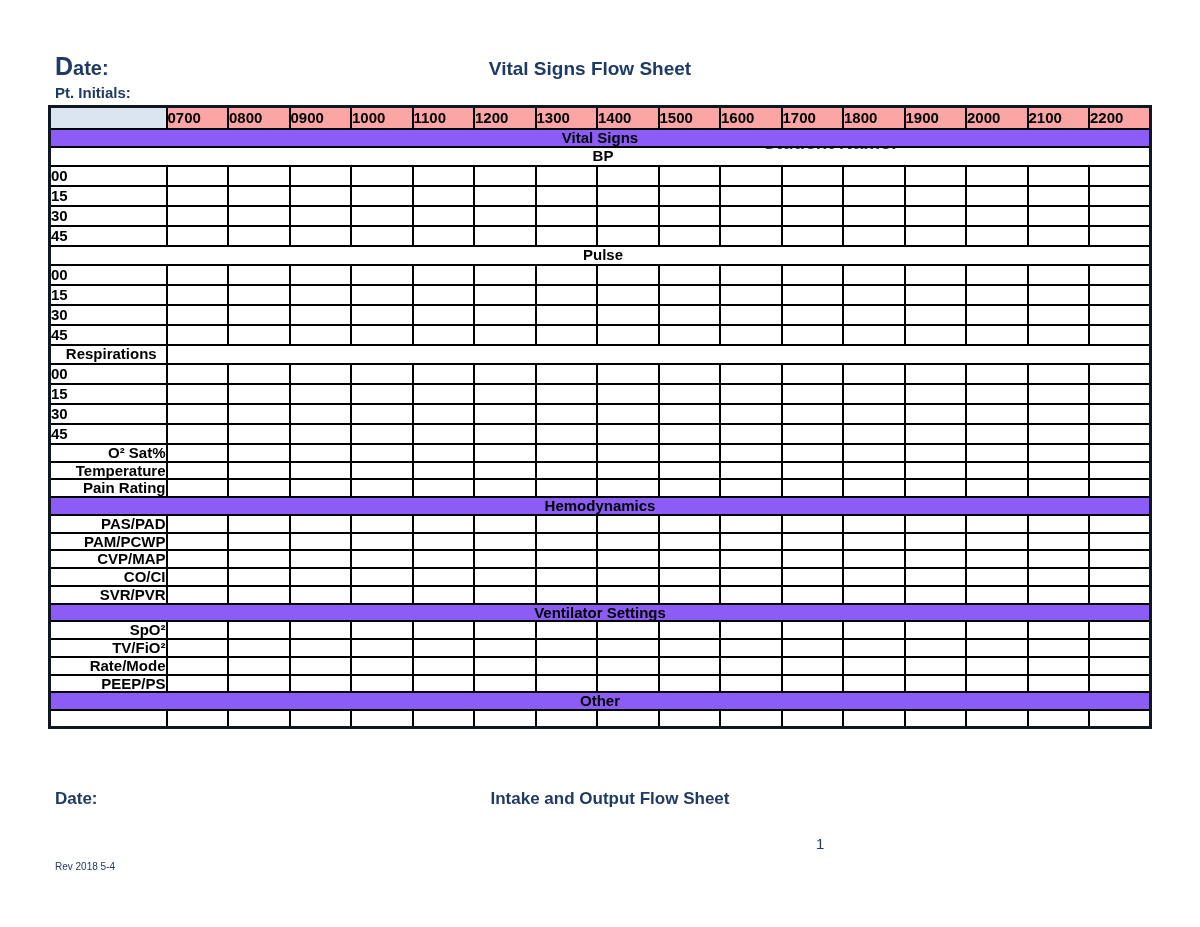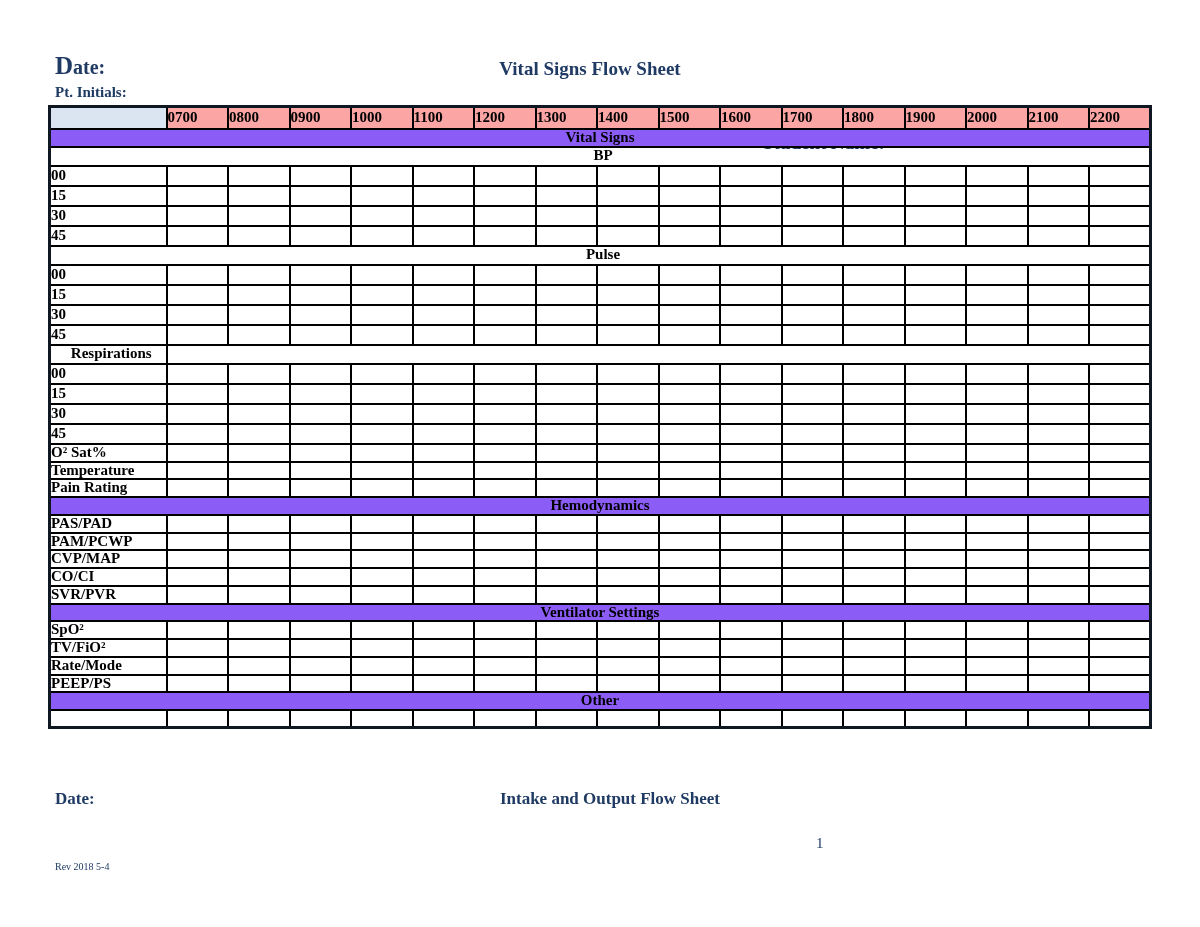--- a/index.html
+++ b/index.html
@@ -1,20 +1,20 @@
 <!DOCTYPE html>
 <html><head>
 <meta charset="utf-8">
 <style>
   html,body { margin:0; padding:0; background:#ffffff; }
   .page {
     position:relative;
     width:1200px; height:927px;
     background:#ffffff;
-    font-family:Liberation Serif, serif;
+    font-family:Liberation Sans, sans-serif;
     color:#000000;
     overflow:hidden;
   }
   .navy { color:#1f3a63; }
   .abs { position:absolute; }
 
   .h-date {
     left:55px; top:52px;
     font-size:20px; font-weight:bold;
   }
@@ -47,21 +47,21 @@
     vertical-align:middle;
   }
   td.time-hd { background:#fca5a5; text-align:left; padding-left:8px; height:20px; }
   td.corner  { background:#dbe5f1; height:20px; }
   tr.band td { background:#8b5cf6; text-align:center; height:15px; font-size:15px; border-left:none; border-right:none; }
   tr.band td:first-child { border-left:2px solid #000; }
   tr.band td:last-child  { border-right:2px solid #000; }
   tr.group td { height:17px; text-align:center; padding-left:6px; }
   tr.slots { height:20px; }
   tr.cells { height:17px; }
-  td.lbl { text-align:left; padding-left:6px; }
+  td.lbl { text-align:right; padding-left:6px; }
   td.num { text-align:left; padding-right:34px; }
   td.blank { background:#ffffff; }
 
   .f-date { left:55px; top:789px; font-size:17px; font-weight:bold; }
   .f-subtitle { left:0; top:789px; width:1220px; text-align:center; font-size:17px; font-weight:bold; }
   .f-rev { left:55px; top:835px; font-size:10px;margin-top:26px; }
   .f-pagenum { left:816px; top:835px; font-size:15px; }
 </style>
 </head>
 <body>

